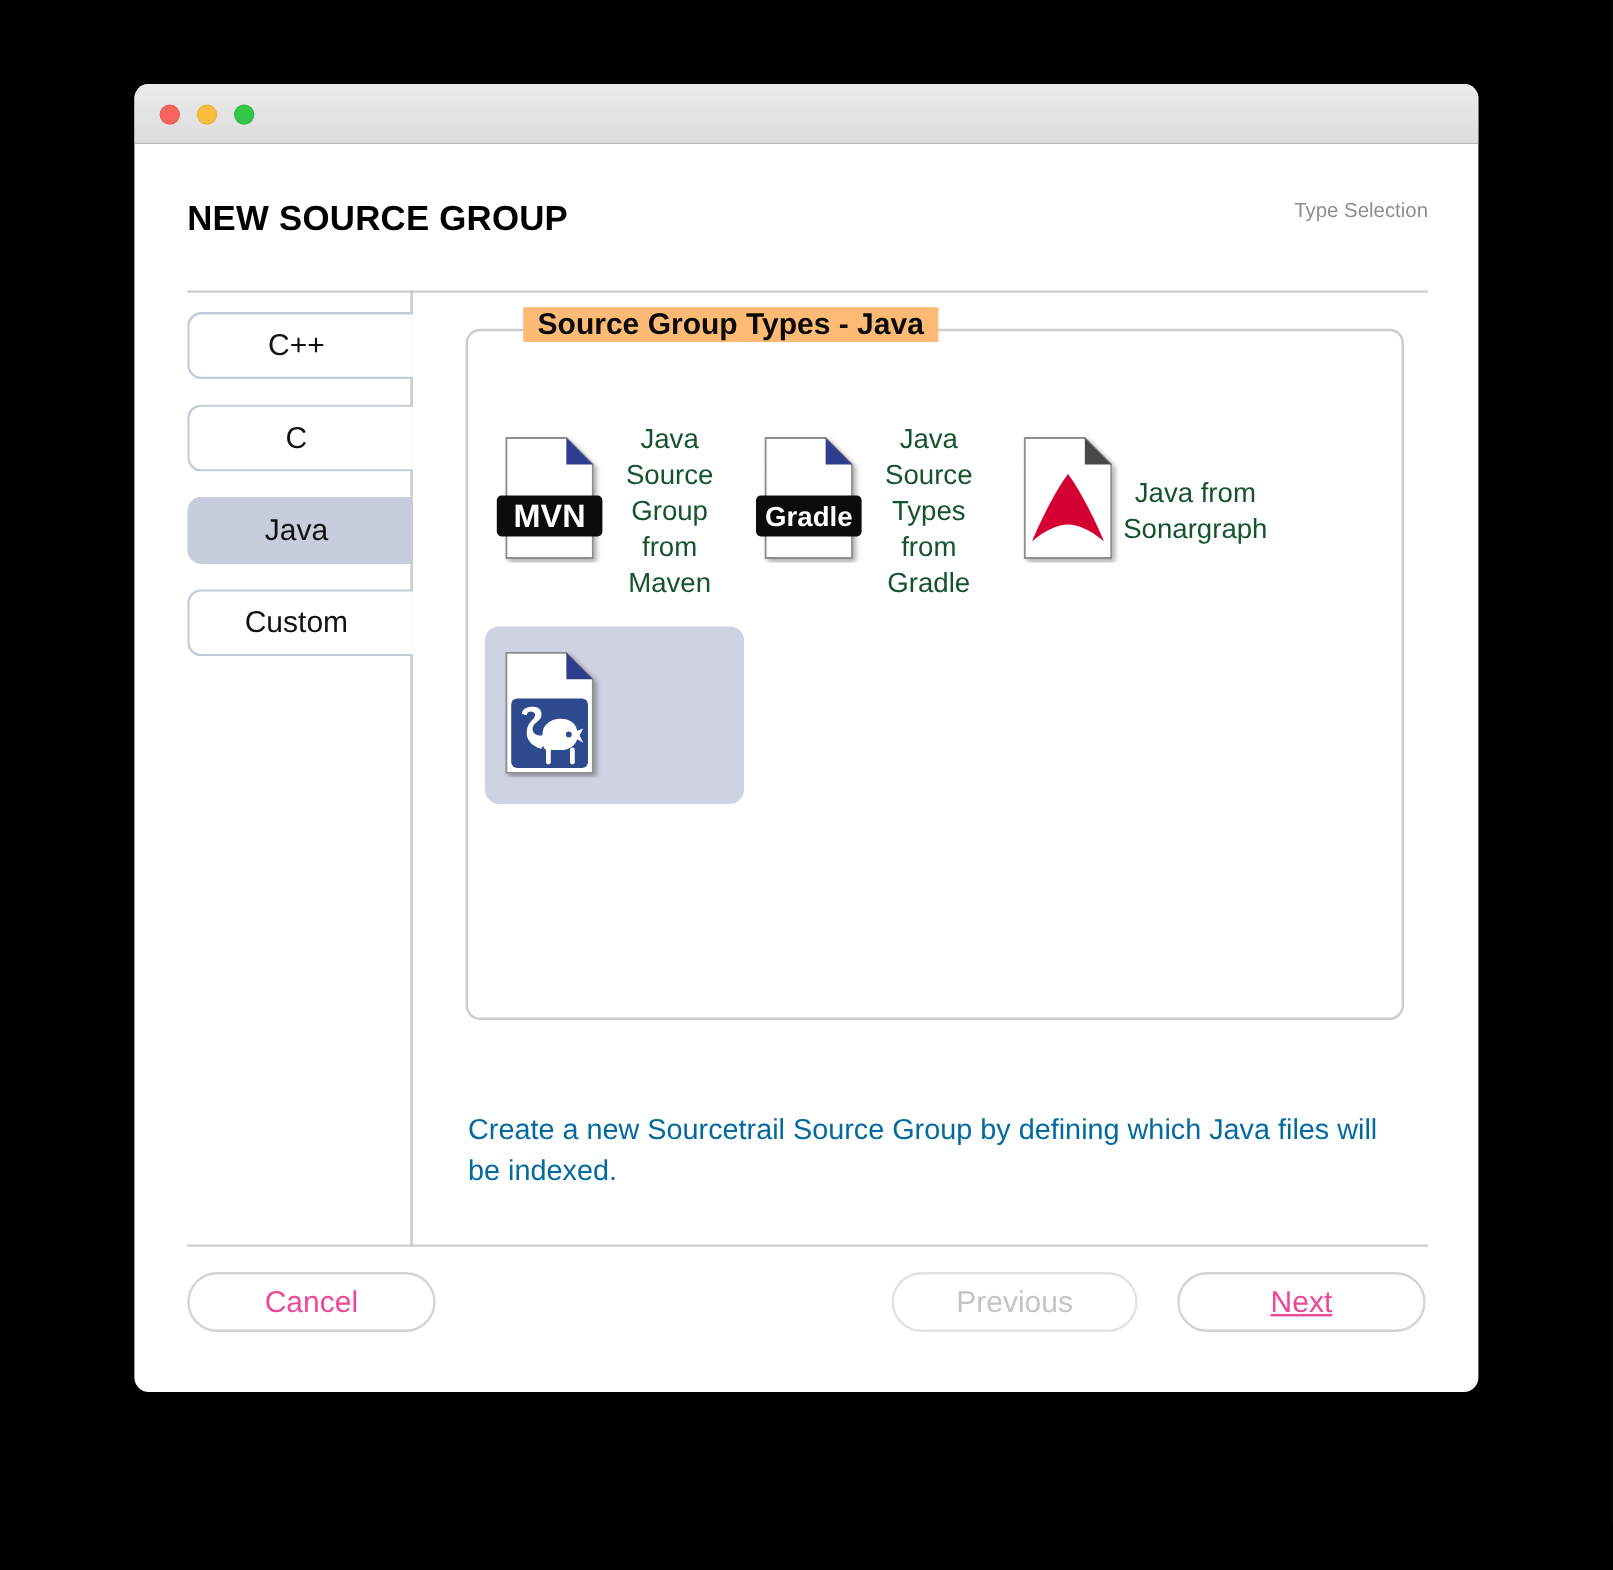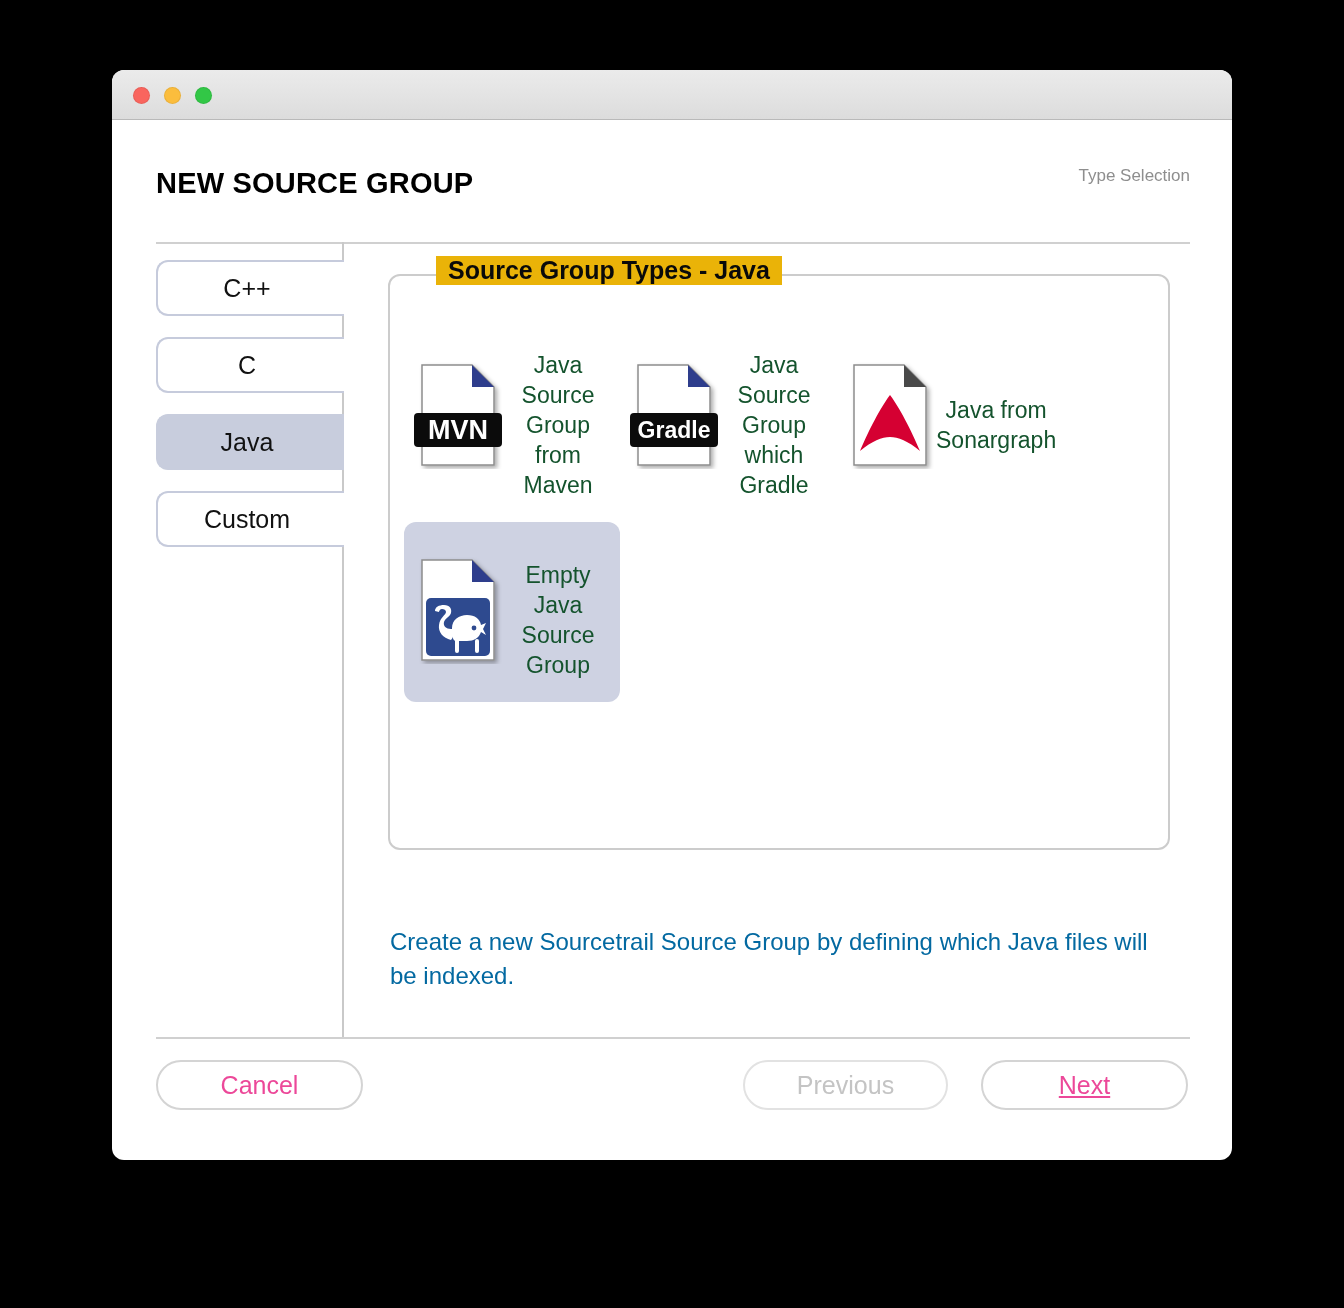--- a/index.html
+++ b/index.html
@@ -137,21 +137,21 @@
     height: 576px;
     border: 2px solid #cccccc;
     border-radius: 12px;
     box-sizing: border-box;
   }
   #groupbox-title {
     position: absolute;
     left: 46px;
     top: -20px;
     padding: 0 12px;
-    background: #eab308;
+    background: #fdba74;
     font-size: 25px;
     font-weight: 700;
     color: #0a0a0a;
     white-space: nowrap;
   }
 
   
   #tiles {
     position: absolute;
     left: 14px;
@@ -285,21 +285,21 @@
                 </filter>
               </defs>
               <g filter="url(#sh2)">
                 <path d="M10 4 H60 L82 26 V104 H10 Z" fill="#ffffff" stroke="#8d8d8d" stroke-width="1.5"></path>
                 <path d="M60 4 L82 26 H60 Z" fill="#2e3c8c"></path>
               </g>
               <rect x="2" y="52" width="88" height="34" rx="4" fill="#0b0b0b"></rect>
               <text x="46" y="77" font-family="'Liberation Sans', sans-serif" font-size="23" font-weight="700" fill="#ffffff" text-anchor="middle">Gradle</text>
             </svg>
           </span>
-          <span class="tile-label">Java Source Group which Gradle</span>
+          <span class="tile-label">Java Source Types from Gradle</span>
         </div>
 
         <div class="tile">
           <span class="tile-icon">
             <svg viewBox="0 0 92 108" width="92" height="108">
               <defs>
                 <filter id="sh3" x="-20%" y="-20%" width="150%" height="150%">
                   <feDropShadow dx="2.5" dy="2.5" stdDeviation="2" flood-color="#000" flood-opacity="0.32"></feDropShadow>
                 </filter>
               </defs>
@@ -332,21 +332,20 @@
               <rect x="14" y="42" width="64" height="58" rx="5" fill="#2e4a8f"></rect>
               <g fill="#ffffff">
                 <path d="M40 72 C40 64 47 59 55 59 C63 59 68 63 69 69 L74 67 L71 73 L74 79 L69 76 C67 82 62 85 55 85 L44 85 C41 85 40 80 40 76 Z"></path>
                 <path d="M32 49 C38 49 40 53 39 57 C38 61 33 62 32 66 C31 70 34 73 39 73 L42 73 C42 78 41 82 39 84 C31 82 26 76 27 69 C28 61 34 59 34 56 C34 54 32 53 30 53 C28 53 27 55 27 56 L23 55 C23 51 27 49 32 49 Z"></path>
                 <rect x="43" y="83" width="4" height="14" rx="2"></rect>
                 <rect x="63" y="83" width="4" height="14" rx="2"></rect>
                 <circle cx="62" cy="72" r="2.4" fill="#2e4a8f"></circle>
               </g>
             </svg>
           </span>
-          <span class="tile-label">Empty Java Source Group</span>
         </div>
 
       </div>
 
     </div>
   </div>
 
   <div id="description">Create a new Sourcetrail Source Group by defining which Java files will be indexed.</div>
 
   <div id="footer">

